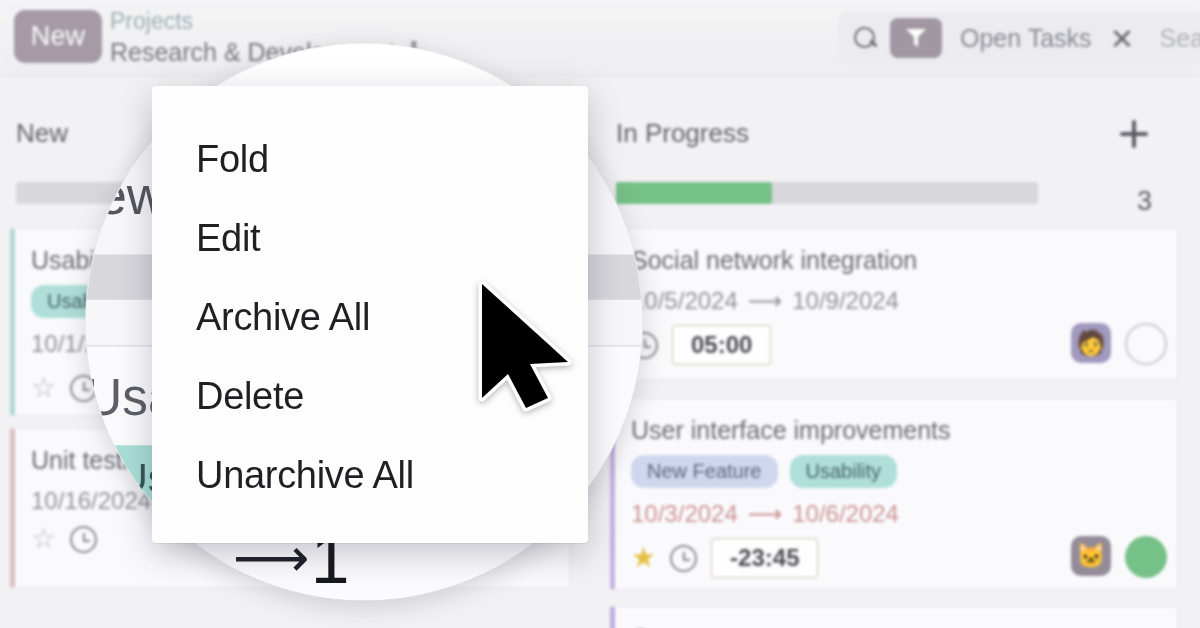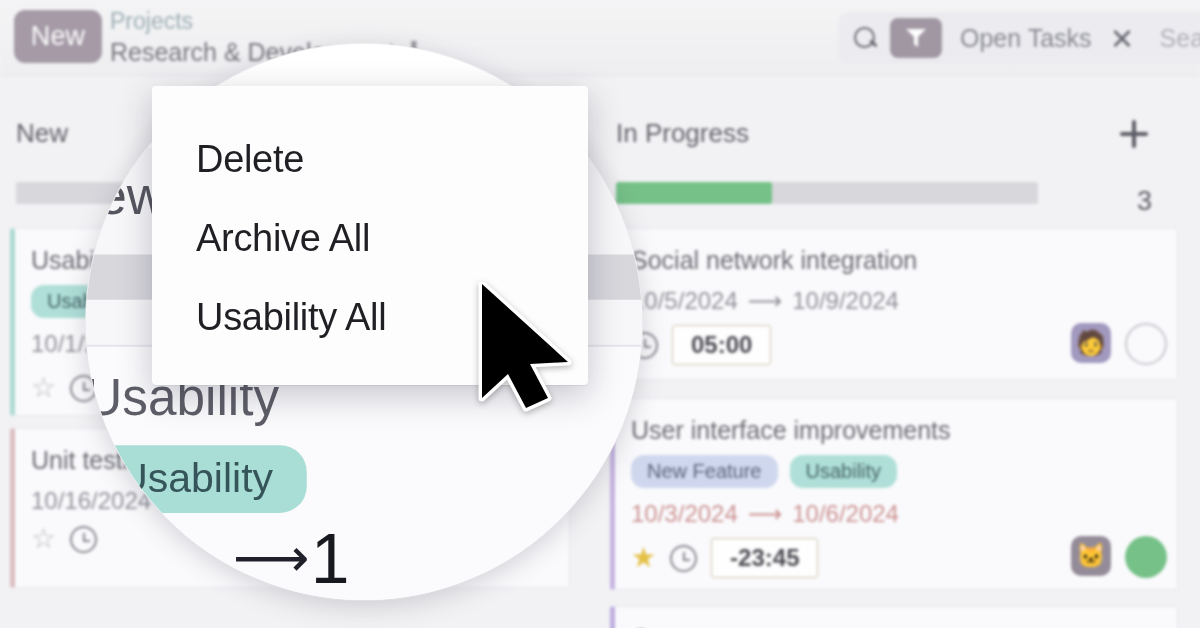--- a/index.html
+++ b/index.html
@@ -323,27 +323,33 @@
 
         </div>
 
       </div>
 
     </div>
   </div>
 
   <div id="menu">
     <div class="menu-item">
+      <span>Fold</span>
+    </div>
+    <div class="menu-item">
+      <span>Edit</span>
+    </div>
+    <div class="menu-item">
+      <span>Archive All</span>
+    </div>
+    <div class="menu-item">
       <span>Delete</span>
     </div>
     <div class="menu-item">
-      <span>Archive All</span>
-    </div>
-    <div class="menu-item">
-      <span>Usability All</span>
+      <span>Unarchive All</span>
     </div>
   </div>
 
   <svg id="cursor" viewBox="0 0 110 130">
     <path d="M6 2 L6 116 L32 92 L50 126 L72 116 L54 82 L92 80 Z" fill="#000000" stroke="#ffffff" stroke-width="7" stroke-linejoin="round"></path>
     <path d="M6 2 L6 116 L32 92 L50 126 L72 116 L54 82 L92 80 Z" fill="#000000"></path>
   </svg>
 
 </div>
 

